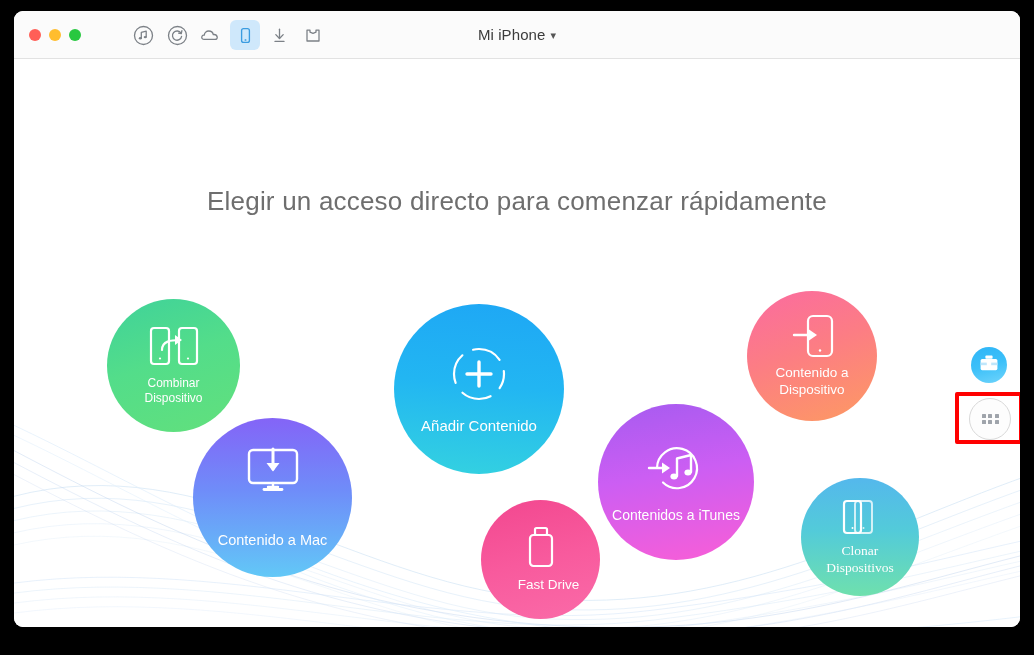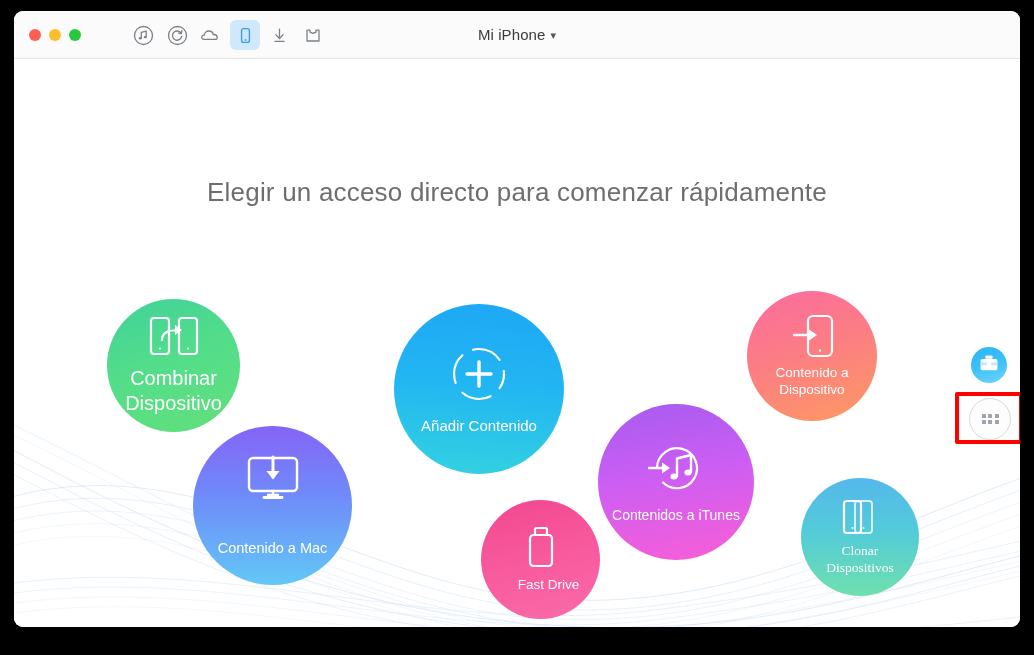--- a/index.html
+++ b/index.html
@@ -99,21 +99,21 @@
     position: absolute;
     left: 0; bottom: 0;
     width: 1006px;
     height: 230px;
     pointer-events: none;
   }
 
   #headline {
     position: absolute;
     left: 0; right: 0;
-    top: 118px;
+    top: 127px;
     text-align: center;
     font-size: 26px;
     font-weight: 400;
     color: #6e6e6e;
     letter-spacing: .2px;
   }
 
   
   .bubble {
     position: absolute;
@@ -132,31 +132,31 @@
     margin-top: 9px;
     color: #ffffff;
     text-align: center;
     line-height: 1.25;
     font-weight: 400;
     text-shadow: 0 0 1px rgba(0,0,0,0.04);
   }
 
   #b-combinar   { left: 93px;  top: 240px; width: 133px; height: 133px;
                   background: linear-gradient(160deg, #3fd29a 0%, #53dd8a 45%, #62e07c 100%); }
-  #b-combinar .blabel { font-size: 20px; margin-top: 7px; }
+  #b-combinar .blabel { font-size: 12px; margin-top: 7px; }
 
   #b-anadir     { left: 380px; top: 245px; width: 170px; height: 170px;
                   background: linear-gradient(185deg, #1ea7f5 0%, #22b6f2 48%, #34d2e0 100%); }
   #b-anadir .blabel { font-size: 15px; margin-top: 12px; }
 
   #b-dispositivo{ left: 733px; top: 232px; width: 130px; height: 130px;
                   background: linear-gradient(160deg, #fb6ba0 0%, #fc7d84 45%, #fd9a62 100%); }
   #b-dispositivo .blabel { font-size: 13.5px; margin-top: 6px; }
 
-  #b-mac        { left: 179px; top: 367px; width: 159px; height: 159px;
+  #b-mac        { left: 179px; top: 359px; width: 159px; height: 159px;
                   background: linear-gradient(180deg, #8464f7 0%, #6f8cf9 45%, #62c8f7 100%); gap: 24px; }
   #b-mac .blabel { font-size: 14.5px; margin-top: 10px; }
 
   #b-itunes     { left: 584px; top: 345px; width: 156px; height: 156px;
                   background: linear-gradient(170deg, #a65bf0 0%, #cc5ef3 45%, #f95ed6 100%); }
   #b-itunes .blabel { font-size: 14px; margin-top: 10px; }
 
   #b-fast       { left: 467px; top: 441px; width: 119px; height: 119px;
                   background: linear-gradient(165deg, #f2478f 0%, #f85a9d 50%, #fa6ba8 100%); }
   #b-fast .blabel { font-size: 13.5px; margin-top: 6px; padding-left: 16px; }

